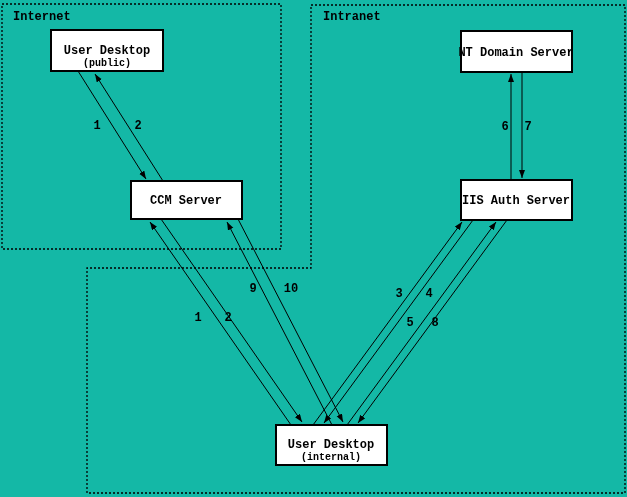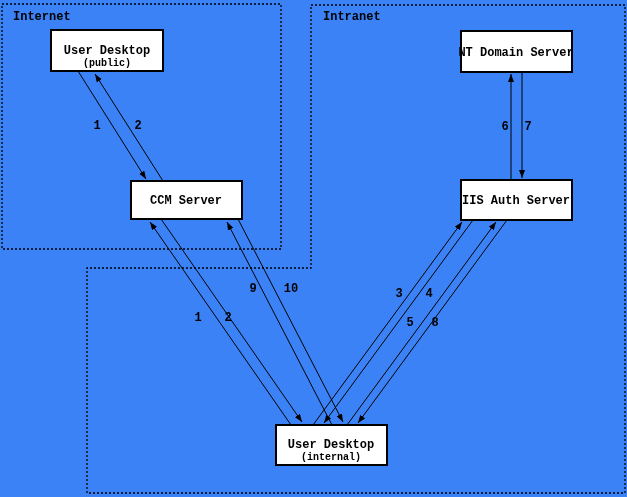--- a/index.html
+++ b/index.html
@@ -1,16 +1,16 @@
 <!DOCTYPE html>
 <html><head>
 <meta charset="utf-8">
 <style>
   html,body{margin:0;padding:0;background:#ffffff;}
-  .stage{width:627px;height:497px;position:relative;background:#3b82f6;}
+  .stage{width:627px;height:497px;position:relative;background:#14b8a6;}
   svg{display:block;}
   .zone-border{fill:none;stroke:#000;stroke-width:1.3;stroke-dasharray:2,2;}
   .node-rect{fill:#fff;stroke:#000;stroke-width:2;}
   .edge{stroke:#000;stroke-width:1;fill:none;}
   .t-zone{font:bold 12px "Liberation Mono","DejaVu Sans Mono",monospace;fill:#000;}
   .t-title{font:bold 12px "Liberation Mono","DejaVu Sans Mono",monospace;fill:#000;text-anchor:middle;}
   .t-sub{font:bold 10px "Liberation Mono","DejaVu Sans Mono",monospace;fill:#000;text-anchor:middle;}
   .t-num{font:bold 12px "Liberation Mono","DejaVu Sans Mono",monospace;fill:#000;text-anchor:middle;}
 </style>
 </head>

